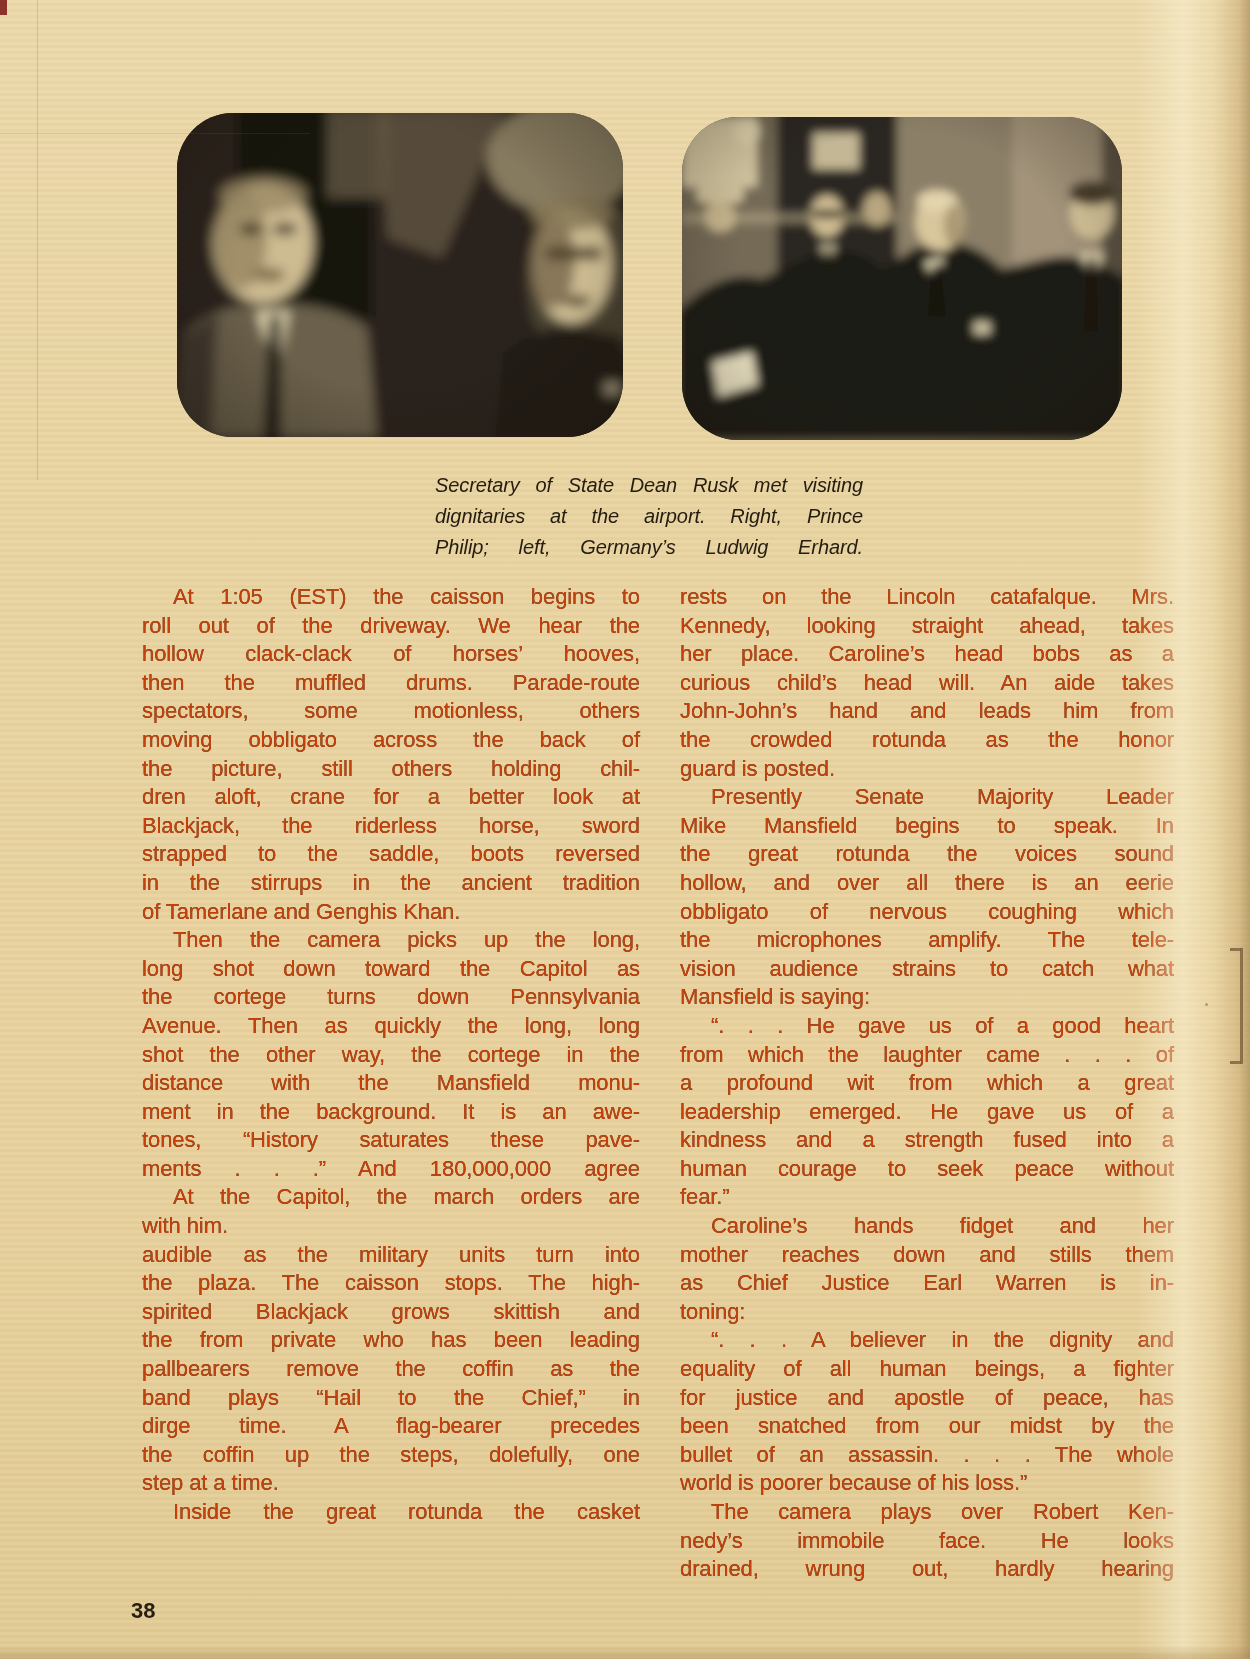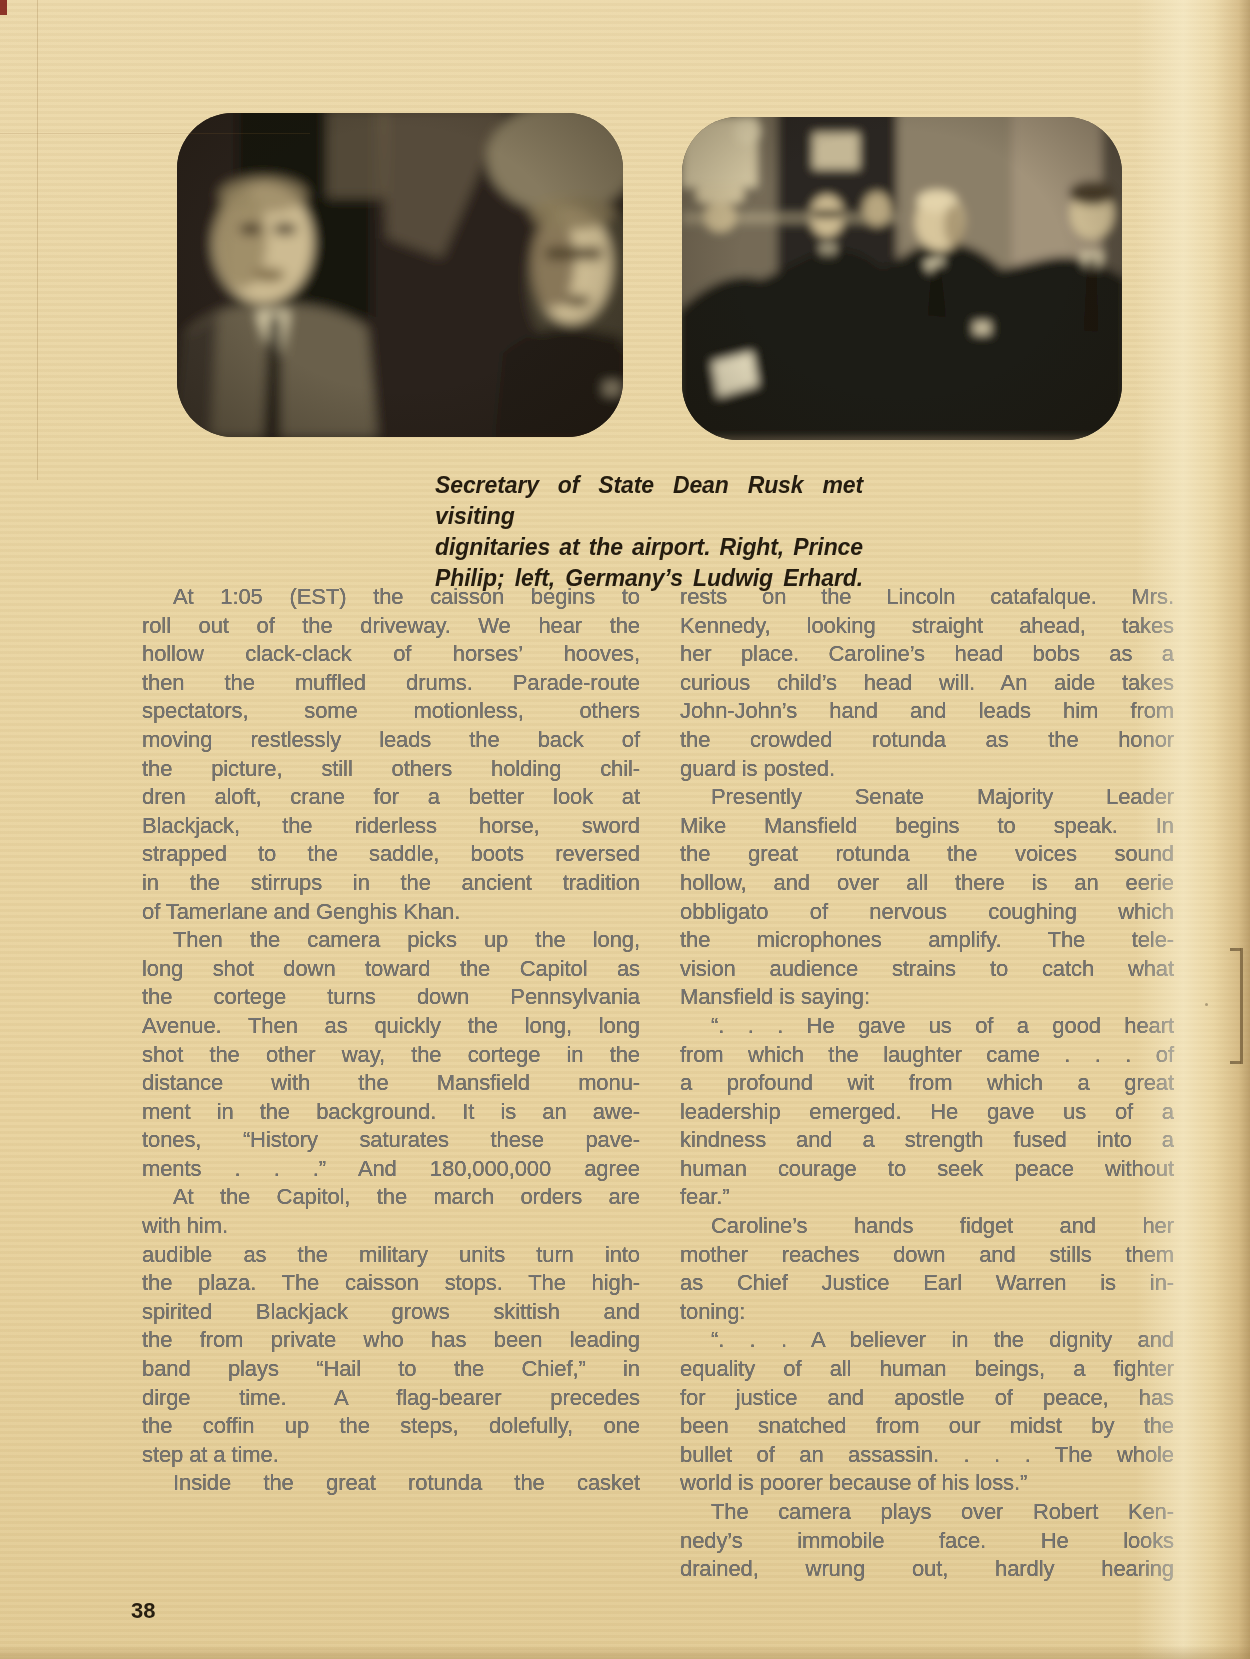--- a/index.html
+++ b/index.html
@@ -20,28 +20,28 @@
   .photo-left{left:177px;top:113px;width:446px;height:324px;border-radius:56px;}
   .photo-right{left:682px;top:117px;width:440px;height:323px;border-radius:56px;}
   .photo svg{width:100%;height:100%;display:block;}
   .photo::after{
     content:"";position:absolute;inset:0;border-radius:inherit;
     background:radial-gradient(ellipse at 50% 45%,rgba(0,0,0,0) 52%,rgba(25,18,8,.38) 100%);
   }
   
   .caption{
     position:absolute;left:435px;top:470px;width:428px;
-    font-size:23px;font-weight:700;font-style:italic;line-height:31px;
+    font-size:20px;font-weight:400;font-style:italic;line-height:31px;
     color:#241c0f;letter-spacing:-.1px;
   }
   .caption .cap-line{text-align:justify;text-align-last:justify;}
   
   .col{
     position:absolute;top:583px;font-size:22px;line-height:28.6px;
-    color:#737373;text-shadow:0 0 .5px rgba(43,34,19,.85);
+    color:#c2410c;text-shadow:0 0 .5px rgba(43,34,19,.85);
     letter-spacing:-.1px;
   }
   .col-left{left:142px;width:498px;}
   .col-right{left:680px;width:494px;}
   .line{text-align:justify;text-align-last:justify;height:28.6px;overflow:visible;}
   .line.end{text-align-last:left;}
   .line.indent{text-indent:31px;}
   
   .page-number{
     position:absolute;left:131px;top:1598px;
@@ -164,21 +164,21 @@
   <div class="cap-line">dignitaries at the airport. Right, Prince</div>
   <div class="cap-line">Philip; left, Germany’s Ludwig Erhard.</div>
 </div>
 
 <div class="col col-left">
     <div class="line indent">At 1:05 (EST) the caisson begins to</div>
     <div class="line">roll out of the driveway. We hear the</div>
     <div class="line">hollow clack-clack of horses’ hooves,</div>
     <div class="line">then the muffled drums. Parade-route</div>
     <div class="line">spectators, some motionless, others</div>
-    <div class="line">moving restlessly leads the back of</div>
+    <div class="line">moving obbligato across the back of</div>
     <div class="line">the picture, still others holding chil-</div>
     <div class="line">dren aloft, crane for a better look at</div>
     <div class="line">Blackjack, the riderless horse, sword</div>
     <div class="line">strapped to the saddle, boots reversed</div>
     <div class="line">in the stirrups in the ancient tradition</div>
     <div class="line end">of Tamerlane and Genghis Khan.</div>
     <div class="line indent">Then the camera picks up the long,</div>
     <div class="line">long shot down toward the Capitol as</div>
     <div class="line">the cortege turns down Pennsylvania</div>
     <div class="line">Avenue. Then as quickly the long, long</div>
@@ -186,20 +186,21 @@
     <div class="line">distance with the Mansfield monu-</div>
     <div class="line">ment in the background. It is an awe-</div>
     <div class="line">tones, “History saturates these pave-</div>
     <div class="line">ments . . .” And 180,000,000 agree</div>
     <div class="line indent">At the Capitol, the march orders are</div>
     <div class="line end">with him.</div>
     <div class="line">audible as the military units turn into</div>
     <div class="line">the plaza. The caisson stops. The high-</div>
     <div class="line">spirited Blackjack grows skittish and</div>
     <div class="line">the from private who has been leading</div>
+    <div class="line">pallbearers remove the coffin as the</div>
     <div class="line">band plays “Hail to the Chief,” in</div>
     <div class="line">dirge time. A flag-bearer precedes</div>
     <div class="line">the coffin up the steps, dolefully, one</div>
     <div class="line end">step at a time.</div>
     <div class="line indent">Inside the great rotunda the casket</div>
   </div>
 <div class="col col-right">
     <div class="line">rests on the Lincoln catafalque. Mrs.</div>
     <div class="line">Kennedy, looking straight ahead, takes</div>
     <div class="line">her place. Caroline’s head bobs as a</div>

